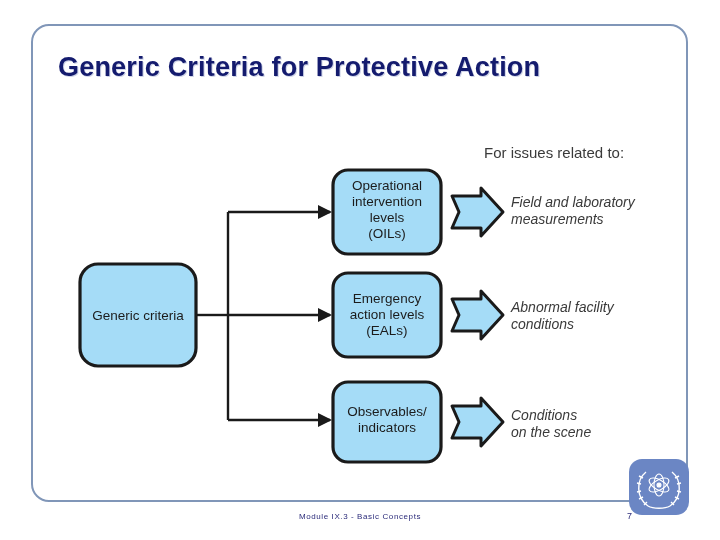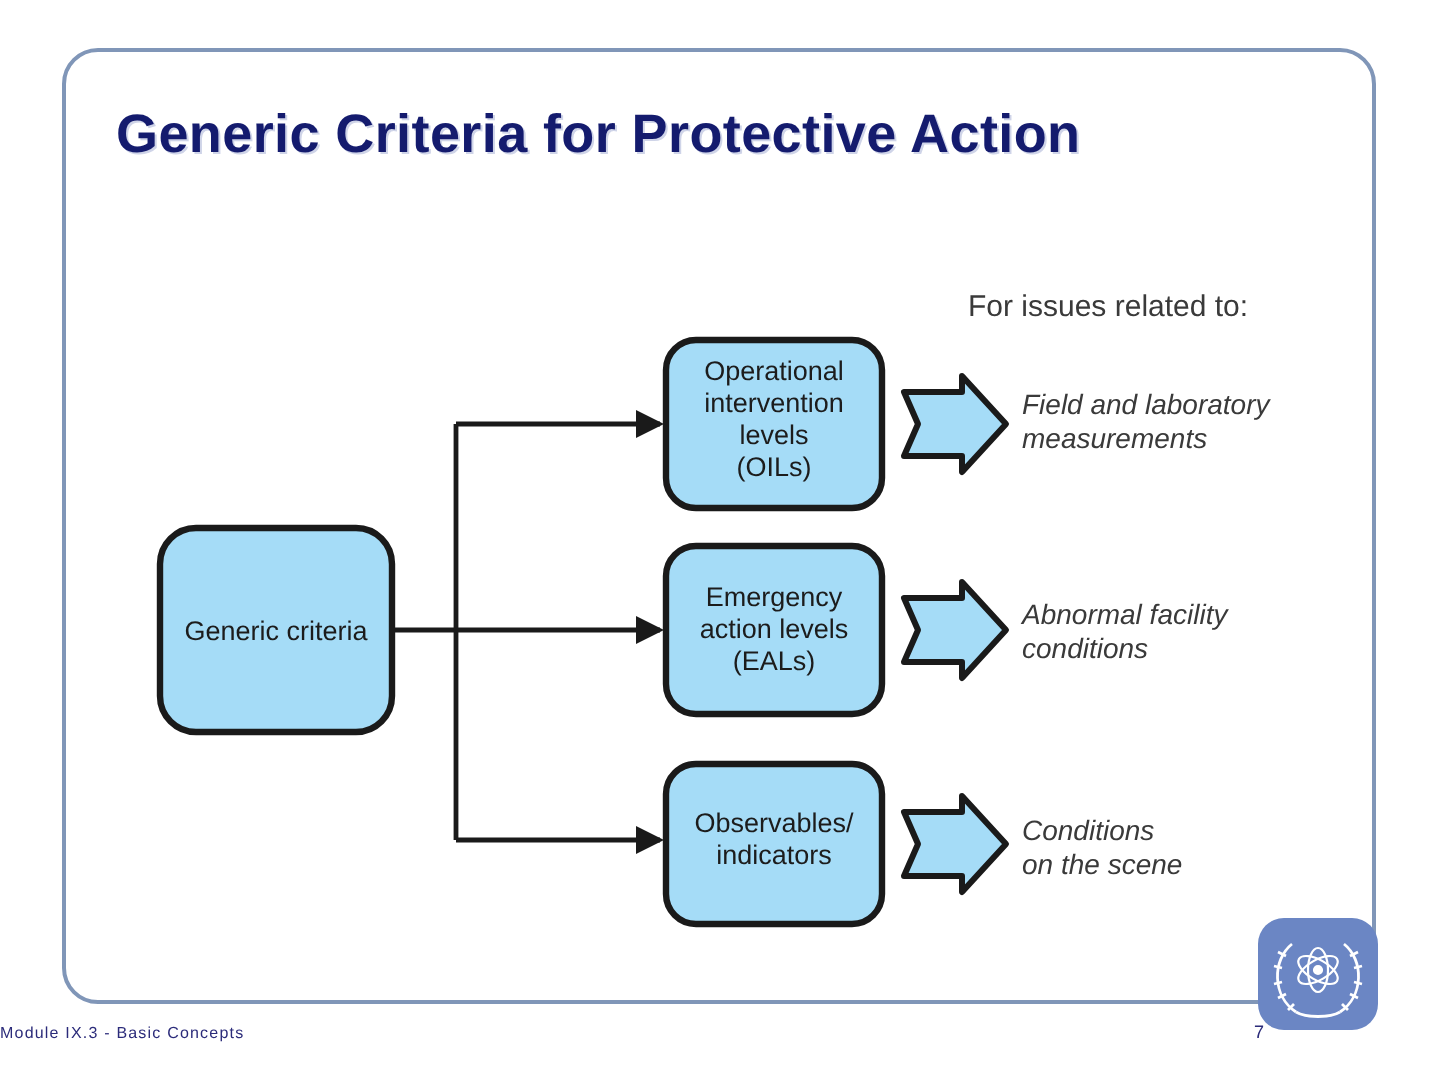--- a/index.html
+++ b/index.html
@@ -65,20 +65,21 @@
     font-size: 14px;
     font-style: italic;
     fill: #3a3a3a;
   }
   
   #footer-text {
     position: absolute;
     left: 0;
     top: 512px;
     width: 720px;
+    text-align: center;
     font-size: 8px;
     color: #2b2b7a;
     letter-spacing: 0.6px;
   }
   #page-number {
     position: absolute;
     right: 88px;
     top: 511px;
     font-size: 9px;
     color: #2b2b7a;

